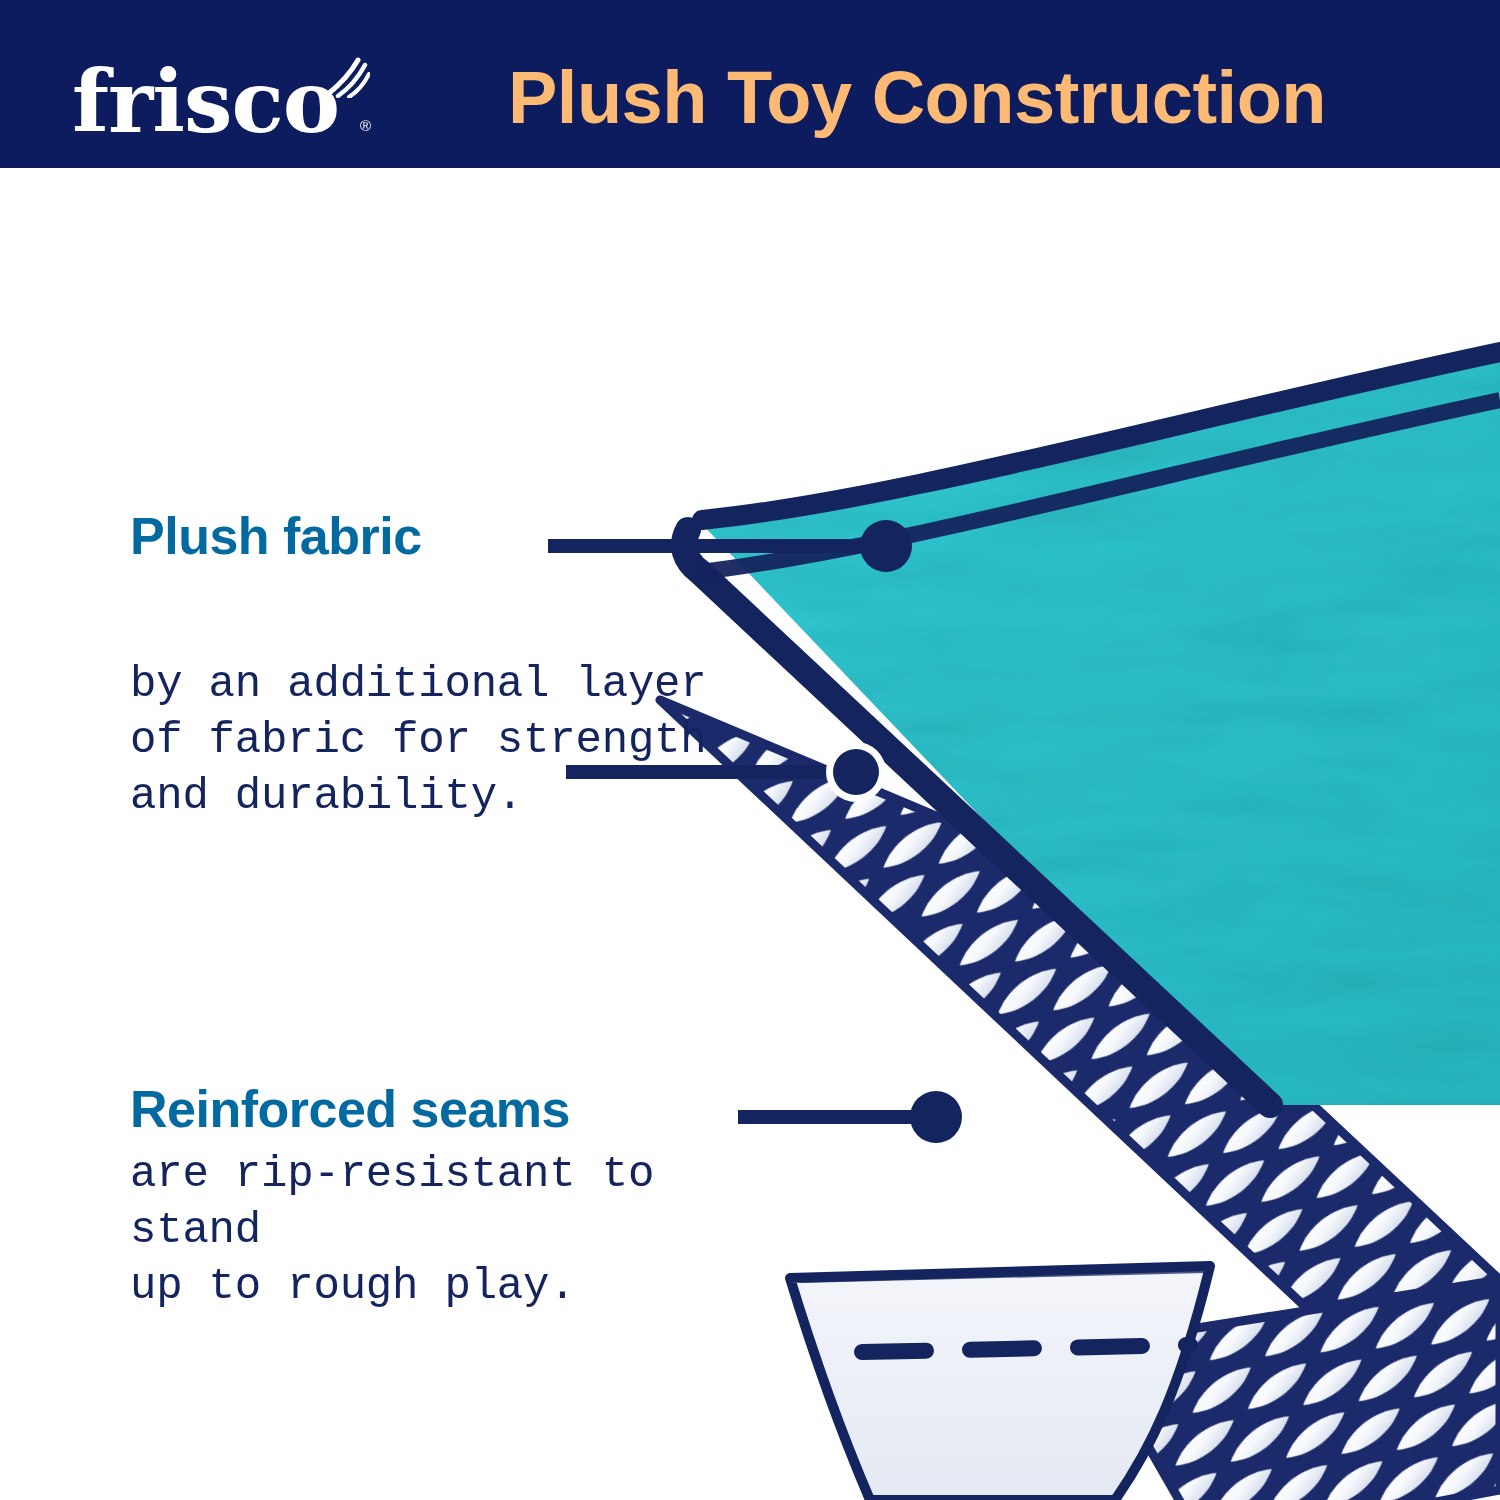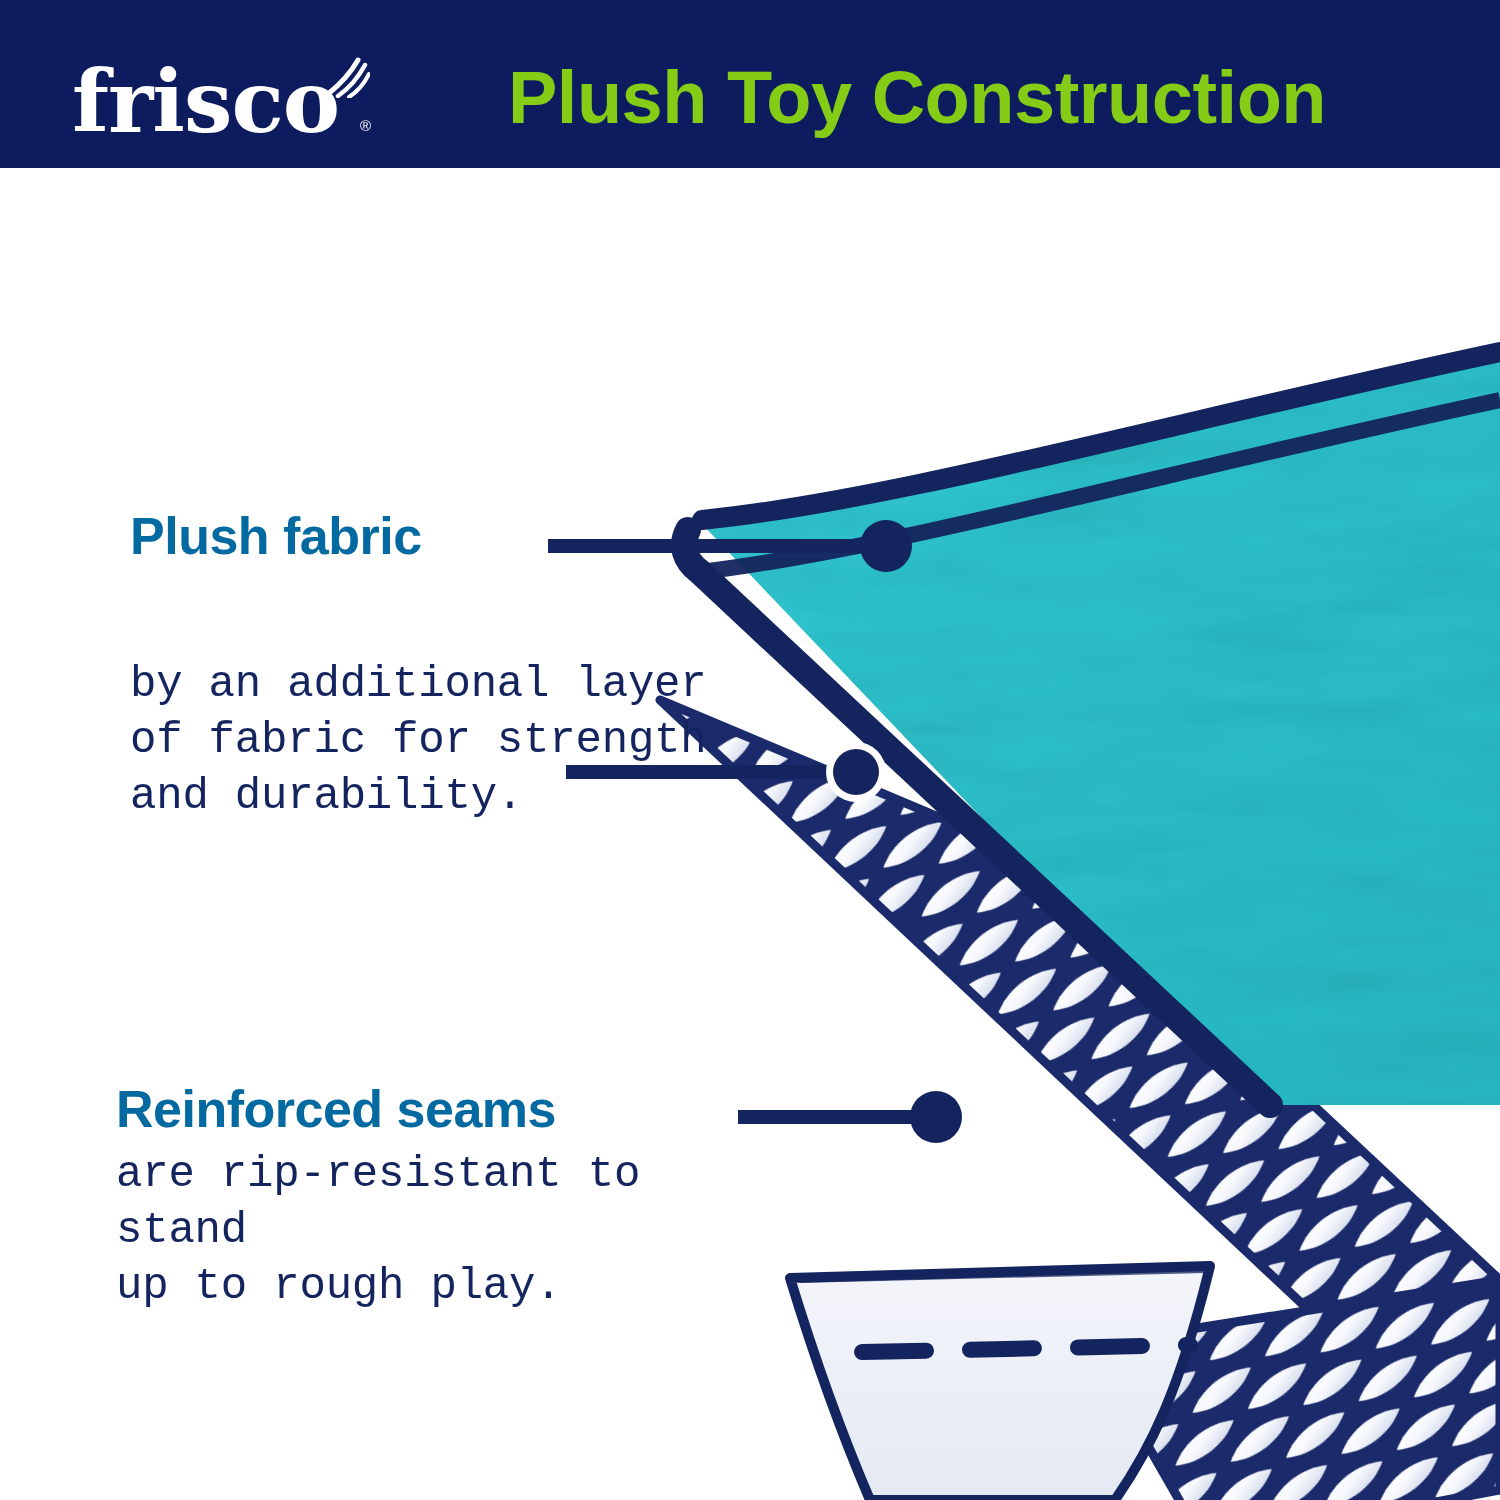--- a/index.html
+++ b/index.html
@@ -61,21 +61,21 @@
   }
   .header-title {
     position: absolute;
     left: 508px;
     top: 46px;
     width: 900px;
     font-family: "Liberation Sans", sans-serif;
     font-weight: 700;
     font-size: 74px;
     line-height: 104px;
-    color: #84cc16;
+    color: #fdba74;
     letter-spacing: -0.5px;
     white-space: nowrap;
   }
 
   
   .illustration {
     position: absolute;
     left: 0; top: 200px;
     width: 1500px;
     height: 1300px;
@@ -103,21 +103,21 @@
     font-size: 44px;
     line-height: 56px;
     color: #14245E;
     letter-spacing: -0.2px;
     white-space: pre-line;
     margin: 6px 0 0 0;
   }
 
   #callout-plush-fabric { left: 130px; top: 505px; width: 430px; }
   #callout-plush-exterior { left: 130px; top: 650px; width: 600px; }
-  #callout-reinforced-seams { left: 116px; top: 1078px; width: 680px; }
+  #callout-reinforced-seams { left: 130px; top: 1078px; width: 680px; }
 </style>
 </head>
 <body>
 
 <div class="page">
 
   <div class="header">
     <div class="logo">
       <div class="logo-word">frisco</div>
       <svg class="logo-swoosh" viewBox="0 0 46 42">

